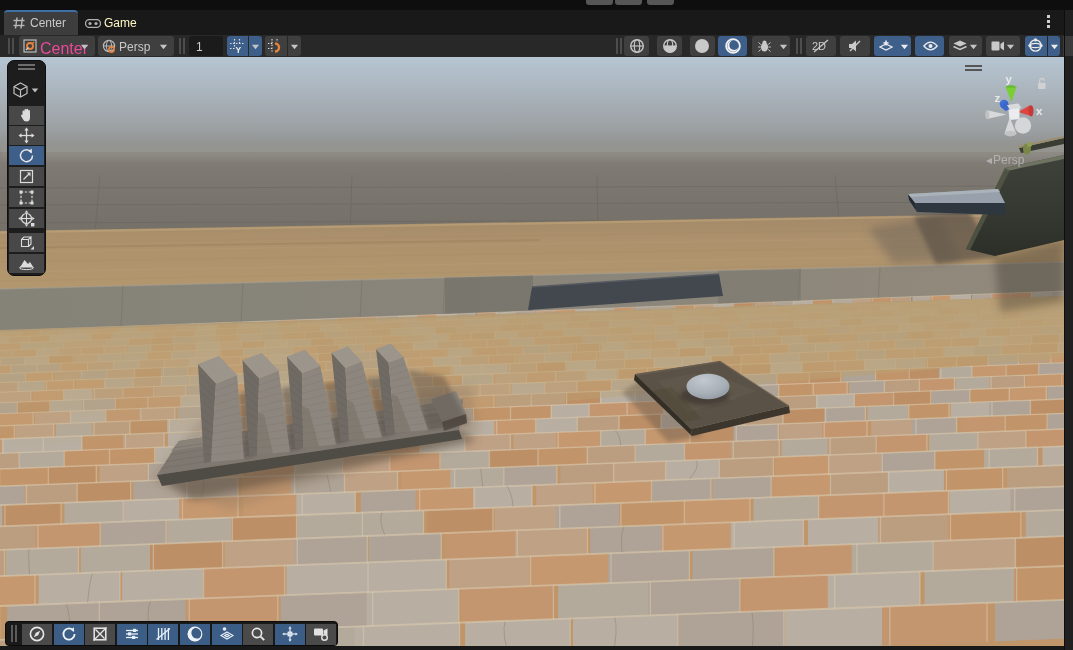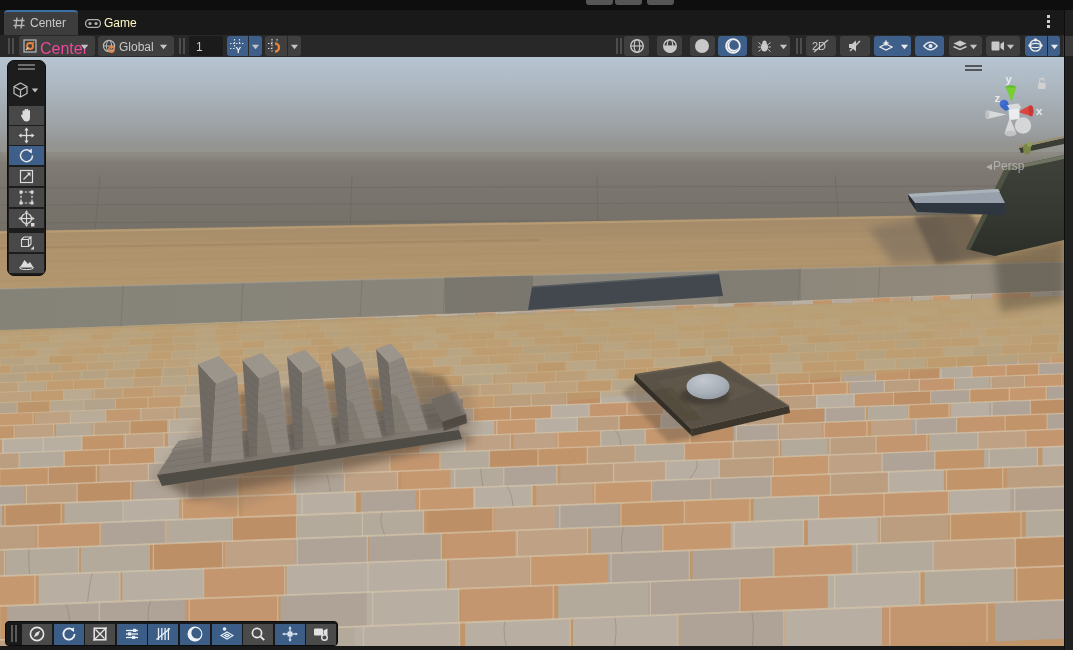--- a/index.html
+++ b/index.html
@@ -40,21 +40,21 @@
 <svg style="position:absolute;left:79.5px;top:41.5px" width="9.0" height="9.0" viewBox="-5 -5 10 10">
       <polygon points="-4,-2 4,-2 0,3" fill="#c4c4c4"></polygon>
     </svg>
 <div style="position:absolute;left:98px;top:36px;width:76px;height:20px;background:#3f3f3f;border-radius:3px"></div>
 <svg class="abs" style="left:102px;top:39px" width="14" height="14" viewBox="0 0 14 14">
 <circle cx="7" cy="7" r="5.6" fill="none" stroke="#b9b9b9" stroke-width="1.2"></circle>
 <ellipse cx="7" cy="7" rx="2.6" ry="5.6" fill="none" stroke="#b9b9b9" stroke-width="1"></ellipse>
 <line x1="1.4" y1="7" x2="12.6" y2="7" stroke="#b9b9b9" stroke-width="1"></line>
 <circle cx="9.5" cy="10.5" r="2.6" fill="none" stroke="#e8833c" stroke-width="1.6"></circle>
     </svg>
-<div class="abs" style="left:119px;top:40px;font-size:12px;color:#c8c8c8">Global</div>
+<div class="abs" style="left:119px;top:40px;font-size:12px;color:#c8c8c8">Persp</div>
 <svg style="position:absolute;left:158.5px;top:41.5px" width="9.0" height="9.0" viewBox="-5 -5 10 10">
       <polygon points="-4,-2 4,-2 0,3" fill="#c4c4c4"></polygon>
     </svg>
 <div style="position:absolute;left:179px;top:38px;width:2px;height:16px;background:#4d4d4d"></div>
     <div style="position:absolute;left:183px;top:38px;width:2px;height:16px;background:#4d4d4d"></div>
 <div class="abs" style="left:189px;top:36px;width:34px;height:20px;background:#1b1b1b;border-radius:2px"></div>
 <div class="abs" style="left:196px;top:40px;font-size:12px;color:#cfcfcf">1</div>
 <div style="position:absolute;left:227px;top:36px;width:21px;height:20px;background:#3e5f8a;border-radius:3px 0 0 3px"></div>
 <div style="position:absolute;left:249px;top:36px;width:13px;height:20px;background:#3e5f8a;border-radius:0 3px 3px 0"></div>
 <svg class="abs" style="left:230px;top:39px" width="14" height="14" viewBox="0 0 14 14">
@@ -2021,13 +2021,13 @@
 <circle cx="48" cy="55.5" r="8.2" fill="#d5d6d8"></circle>
 </g>
 <text x="30.5" y="12.5" font-size="11.5" fill="#e9e9e9" font-family="Liberation Sans,sans-serif" font-weight="bold">y</text>
 <text x="19.5" y="32" font-size="11.5" fill="#e9e9e9" font-family="Liberation Sans,sans-serif" font-weight="bold">z</text>
 <text x="61" y="44.5" font-size="11.5" fill="#e9e9e9" font-family="Liberation Sans,sans-serif" font-weight="bold">x</text>
 <g>
         <rect x="63" y="12.8" width="7.6" height="6.2" rx="1" fill="#d0d0d0"></rect>
         <path d="M64.6 12.8 L64.6 10.8 A 2.3 2.3 0 0 1 69.2 10.8" stroke="#d0d0d0" stroke-width="1.3" fill="none"></path>
       </g>
 </svg>
-<div class="abs" style="left:986px;top:159px;font-size:12px;color:#bdbdbd;opacity:0.78">◂ Persp</div>
+<div class="abs" style="left:986px;top:153px;font-size:12px;color:#bdbdbd;opacity:0.78">◂ Persp</div>
 </div>
 </body></html>

